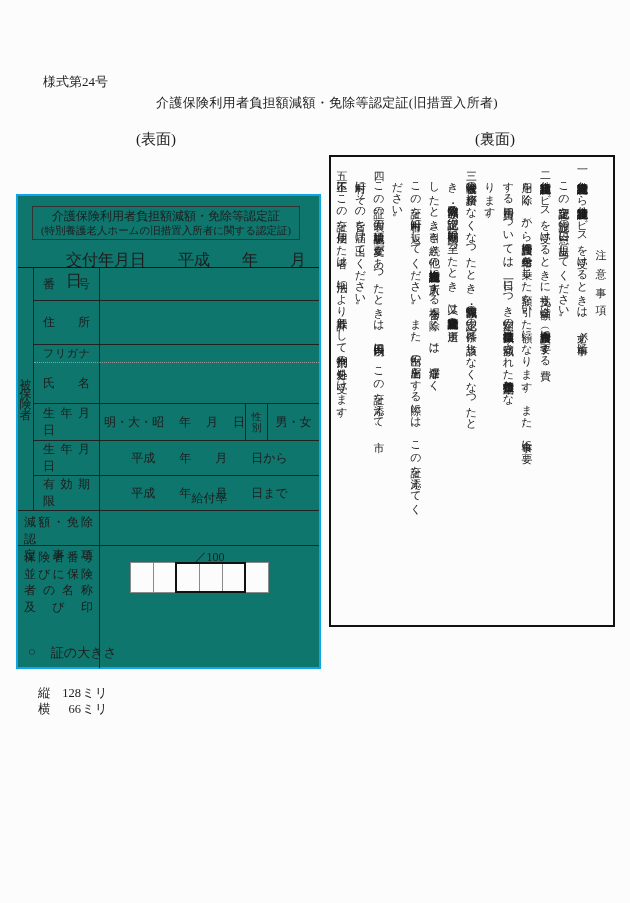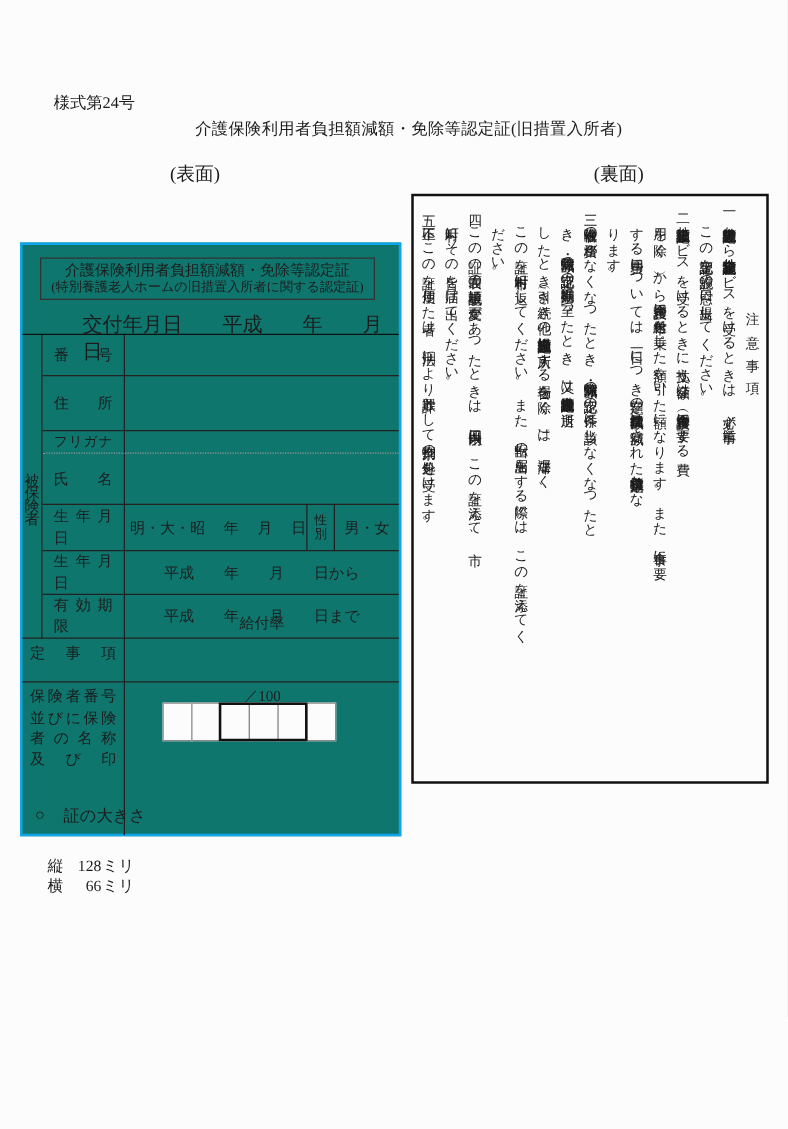--- a/index.html
+++ b/index.html
@@ -149,20 +149,21 @@
         <span>生年月日</span>
       </div>
       <div class="cell val center bb" style="grid-column:3;grid-row:6;">平成　　年　　月　　日から</div>
 
       <div class="cell lbl br bb" style="grid-column:2;grid-row:7;">
         <span>有効期限</span>
       </div>
       <div class="cell val center bb" style="grid-column:3;grid-row:7;">平成　　年　　月　　日まで</div>
 
       <div class="cell multiline-lbl br bb" style="grid-row:8;">
+        <div>減額・免除認</div>
         <div>定事項</div>
       </div>
       <div class="cell rate-val bb" style="grid-column:3;grid-row:8;flex-direction:column;">
         <span>給付率</span>
         <span>／100</span>
       </div>
 
       <div class="cell multiline-lbl br" style="grid-row:9;">
         <div>保険者番号</div>
         <div>並びに保険</div>

